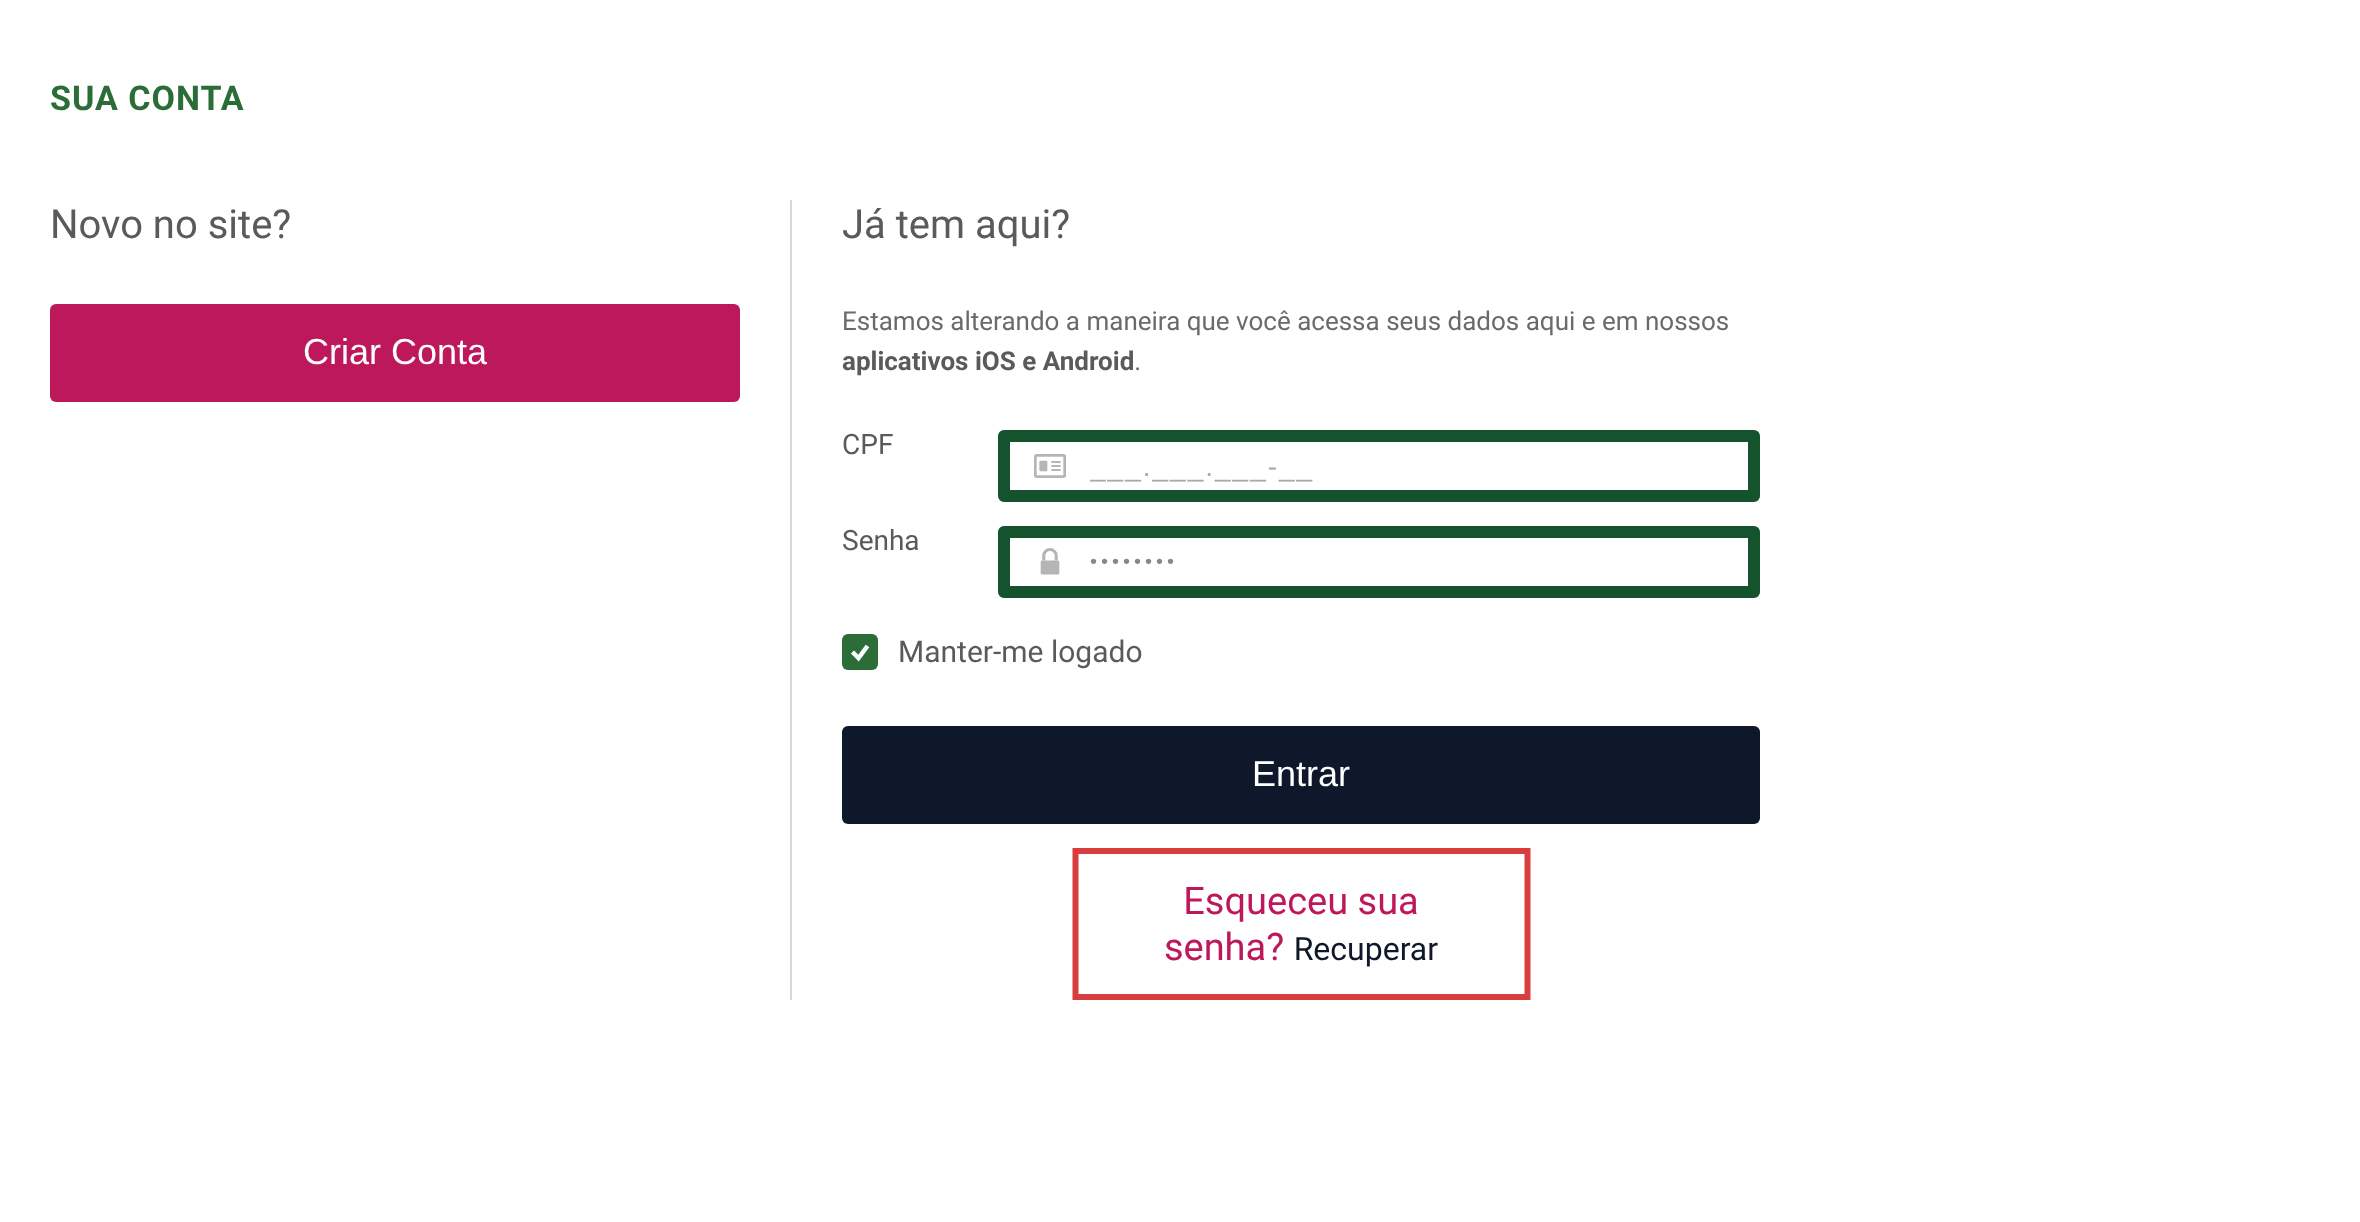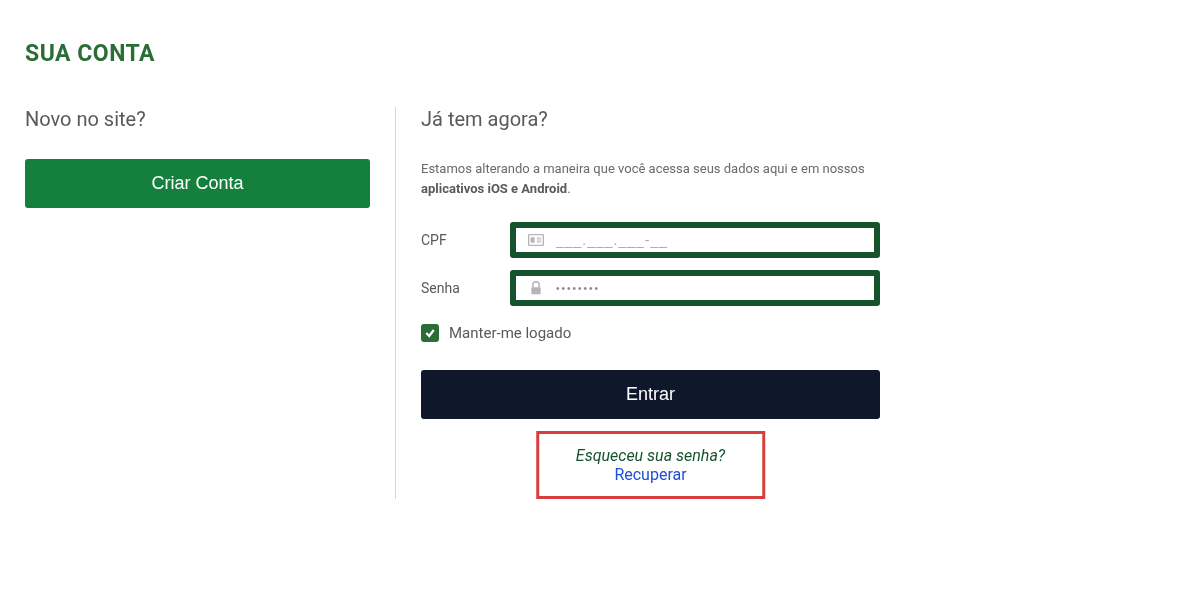--- a/index.html
+++ b/index.html
@@ -10,21 +10,21 @@
     
     body {
       font-family: -apple-system, BlinkMacSystemFont, "Segoe UI", Roboto, "Helvetica Neue", Arial, sans-serif;
       background: #ffffff;
       padding: 40px 25px;
       width: 1180px;
     }
     
     .page-title {
       color: #2a6d36;
-      font-size: 23px;
+      font-size: 17px;
       font-weight: 700;
       letter-spacing: 0.5px;
       margin-bottom: 20px;
     }
     
     .content-wrapper {
       display: flex;
       margin-top: 40px;
     }
     
@@ -42,21 +42,21 @@
     
     .section-heading {
       font-size: 20px;
       font-weight: 400;
       color: #5a5a5a;
       margin-bottom: 28px;
     }
     
     .btn-primary {
       width: 100%;
-      background: #15803d;
+      background: #be185d;
       color: #ffffff;
       border: none;
       padding: 14px 0;
       font-size: 18px;
       cursor: pointer;
       border-radius: 3px;
     }
     
     .info-text {
       font-size: 13px;
@@ -65,23 +65,22 @@
       margin-bottom: 16px;
     }
     
     .info-text strong {
       color: #5a5a5a;
       font-weight: 700;
     }
     
     .form-row {
       display: flex;
-      align-items: center;
+      align-items: flex-start;
       margin-bottom: 12px;
-      gap: 11px;
     }
     
     .form-label {
       width: 78px;
       font-size: 14px;
       color: #5a5a5a;
     }
     
     .input-wrapper {
       flex: 1;
@@ -170,27 +169,26 @@
       margin-top: 12px;
       text-align: center;
       padding: 12px 24px;
       border: 3px solid #d93e3e;
       display: inline-block;
       margin-left: 50%;
       transform: translateX(-50%);
     }
     
     .recover-text {
-      font-size: 16px;
-      color: #14532d;
-      font-style: italic;
+      font-size: 19px;
+      color: #be185d;
     }
     
     .recover-link {
-      color: #1d4ed8;
+      color: #0f172a;
       text-decoration: none;
       cursor: pointer;
     }
     
     .password-dots {
       letter-spacing: 2px;
       font-size: 10px;
     }
   </style>
 </head>
@@ -199,21 +197,21 @@
 <h1 class="page-title">SUA CONTA</h1>
 
 <div class="content-wrapper">
 
   <div class="left-column">
     <h2 class="section-heading">Novo no site?</h2>
     <button class="btn-primary">Criar Conta</button>
   </div>
 
   <div class="right-column">
-    <h2 class="section-heading">Já tem agora?</h2>
+    <h2 class="section-heading">Já tem aqui?</h2>
     
     <p class="info-text">
       <span>Estamos alterando a maneira que você acessa seus dados aqui e em nossos </span><strong>aplicativos iOS e Android</strong><span>.</span>
     </p>
     
     
     
     <div class="form-row" style="margin-top:24px;">
       <label class="form-label">CPF</label>
       <div class="input-wrapper">

